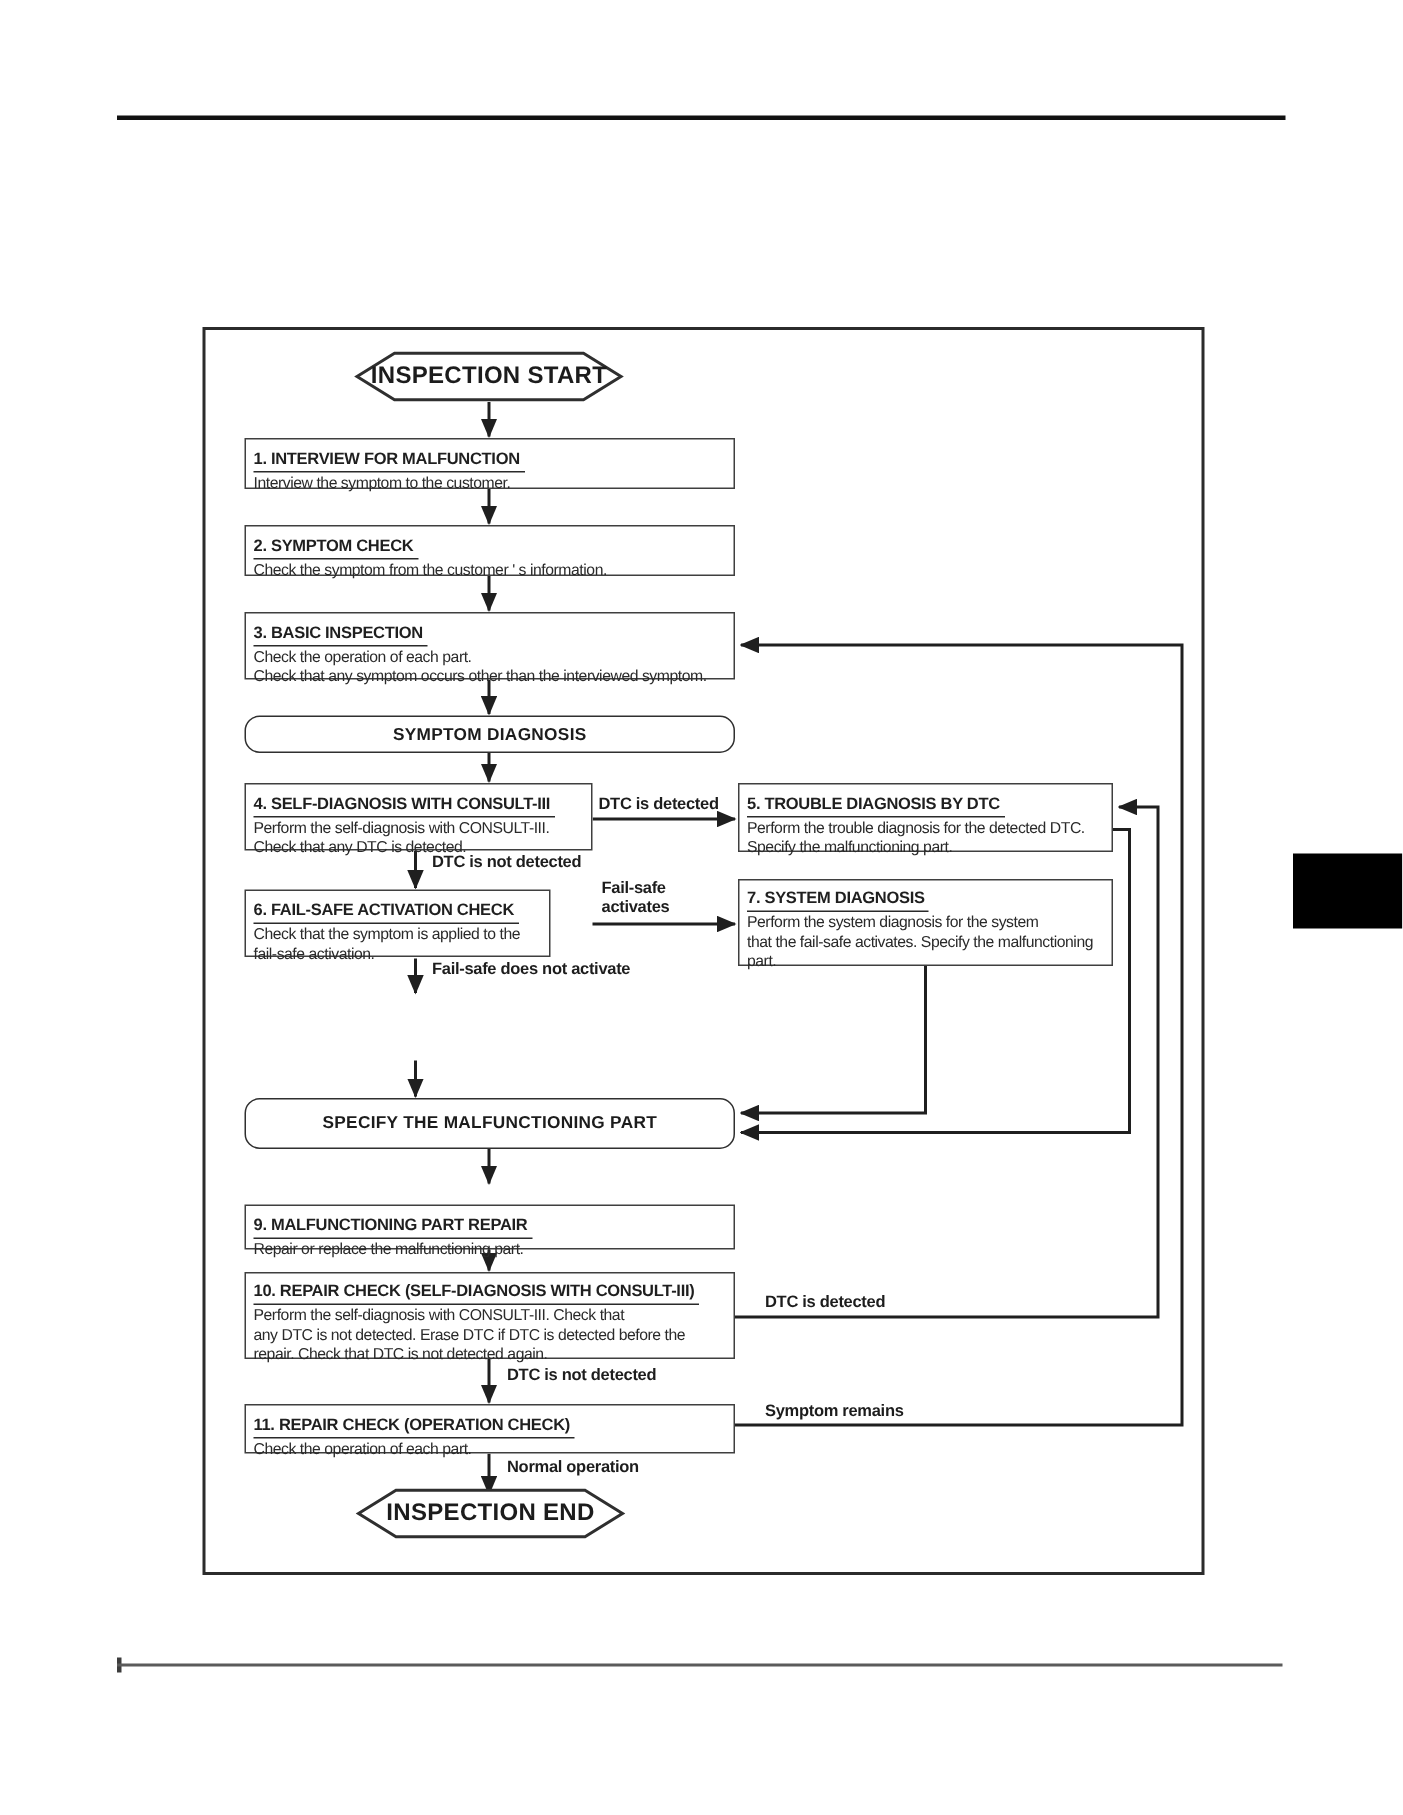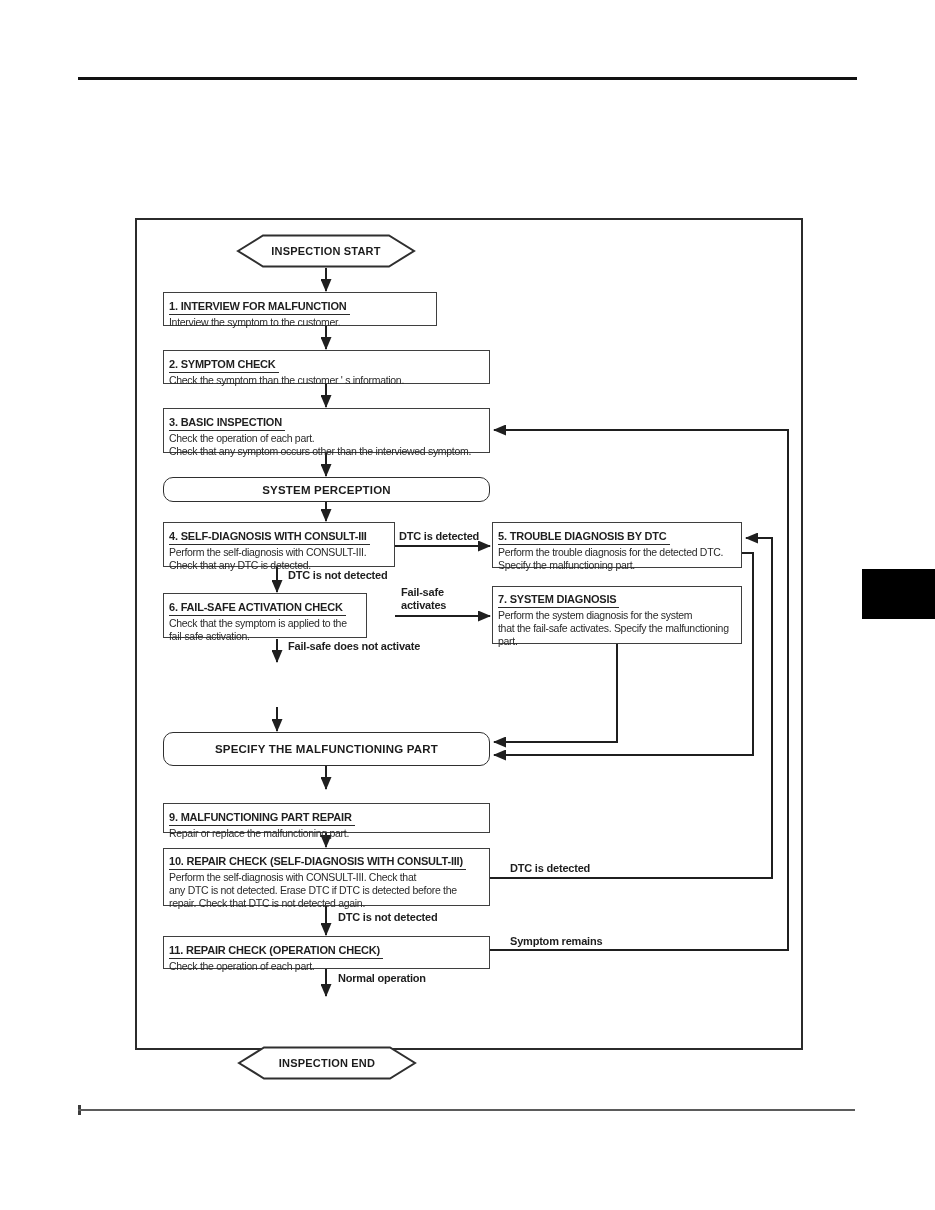--- a/index.html
+++ b/index.html
@@ -15,21 +15,21 @@
   .step{border:1.7px solid #3f3f3f;background:#fff;padding:3px 5px 2px 5px;box-sizing:border-box;}
   .step-title{display:inline-block;font-size:11px;font-weight:bold;letter-spacing:-0.2px;
               line-height:13px;border-bottom:1.6px solid #2a2a2a;padding:0 3px 1px 0;
               white-space:pre;color:#1f1f1f;}
   .step-body{font-size:10.5px;letter-spacing:-0.3px;line-height:13px;white-space:pre;color:#2a2a2a;margin-top:1px;}
   .pill{border:1.8px solid #2f2f2f;border-radius:10px;background:#fff;display:flex;
         align-items:center;justify-content:center;font-weight:bold;font-size:11.5px;
         letter-spacing:0.2px;color:#1c1c1c;box-sizing:border-box;}
   .hex{display:flex;align-items:center;justify-content:center;}
   .hex > svg{position:absolute;left:0;top:0;}
-  .hex > span{position:relative;font-weight:bold;font-size:11px;letter-spacing:0.2px;color:#1c1c1c;}
+  .hex > span{position:relative;font-weight:bold;font-size:16px;letter-spacing:0.2px;color:#1c1c1c;}
   .edge-label{font-size:11px;font-weight:bold;letter-spacing:-0.2px;color:#1d1d1d;white-space:pre-line;line-height:13px;}
 </style>
 </head>
 <body>
 
 <div class="page">
 
   <div class="abs rule-top"></div>
 
   <div class="abs frame"></div>
@@ -62,38 +62,38 @@
     </g>
   </svg>
 
   <div class="abs hex" style="left:236px;top:234px;width:180px;height:34px;">
     <svg width="180" height="34" viewBox="0 0 180 34">
       <polygon points="2,17 27,1.5 153,1.5 178,17 153,32.5 27,32.5" fill="#ffffff" stroke="#2f2f2f" stroke-width="2"></polygon>
     </svg>
     <span>INSPECTION START</span>
   </div>
 
-  <div class="abs step" style="left:163px;top:292px;width:274px;height:34px;">
+  <div class="abs step" style="left:163px;top:292px;width:327px;height:34px;">
     <span class="step-title">1. INTERVIEW FOR MALFUNCTION</span>
     <div class="step-body">Interview the symptom to the customer.</div>
   </div>
 
   <div class="abs step" style="left:163px;top:350px;width:327px;height:34px;">
     <span class="step-title">2. SYMPTOM CHECK</span>
-    <div class="step-body">Check the symptom than the customer ' s information.</div>
+    <div class="step-body">Check the symptom from the customer ' s information.</div>
   </div>
 
   <div class="abs step" style="left:163px;top:408px;width:327px;height:45px;">
     <span class="step-title">3. BASIC INSPECTION</span>
     <div class="step-body">Check the operation of each part.
 Check that any symptom occurs other than the interviewed symptom.</div>
   </div>
 
   <div class="abs pill" style="left:163px;top:477px;width:327px;height:25px;">
-    <span>SYSTEM PERCEPTION</span>
+    <span>SYMPTOM DIAGNOSIS</span>
   </div>
 
   <div class="abs step" style="left:163px;top:522px;width:232px;height:45px;">
     <span class="step-title">4. SELF-DIAGNOSIS WITH CONSULT-III</span>
     <div class="step-body">Perform the self-diagnosis with CONSULT-III.
 Check that any DTC is detected.</div>
   </div>
 
   <div class="abs step" style="left:492px;top:522px;width:250px;height:46px;">
     <span class="step-title">5. TROUBLE DIAGNOSIS BY DTC</span>
@@ -129,21 +129,21 @@
     <div class="step-body" style="line-height:12.8px;">Perform the self-diagnosis with CONSULT-III. Check that
 any DTC is not detected. Erase DTC if DTC is detected before the
 repair. Check that DTC is not detected again.</div>
   </div>
 
   <div class="abs step" style="left:163px;top:936px;width:327px;height:33px;">
     <span class="step-title">11. REPAIR CHECK (OPERATION CHECK)</span>
     <div class="step-body">Check the operation of each part.</div>
   </div>
 
-  <div class="abs hex" style="left:237px;top:1046px;width:180px;height:34px;">
+  <div class="abs hex" style="left:237px;top:992px;width:180px;height:34px;">
     <svg width="180" height="34" viewBox="0 0 180 34">
       <polygon points="2,17 27,1.5 153,1.5 178,17 153,32.5 27,32.5" fill="#ffffff" stroke="#2f2f2f" stroke-width="2"></polygon>
     </svg>
     <span>INSPECTION END</span>
   </div>
 
   <div class="abs edge-label" style="left:399px;top:530px;">DTC is detected</div>
   <div class="abs edge-label" style="left:288px;top:569px;">DTC is not detected</div>
   <div class="abs edge-label" style="left:401px;top:586px;">Fail-safe
 activates</div>

